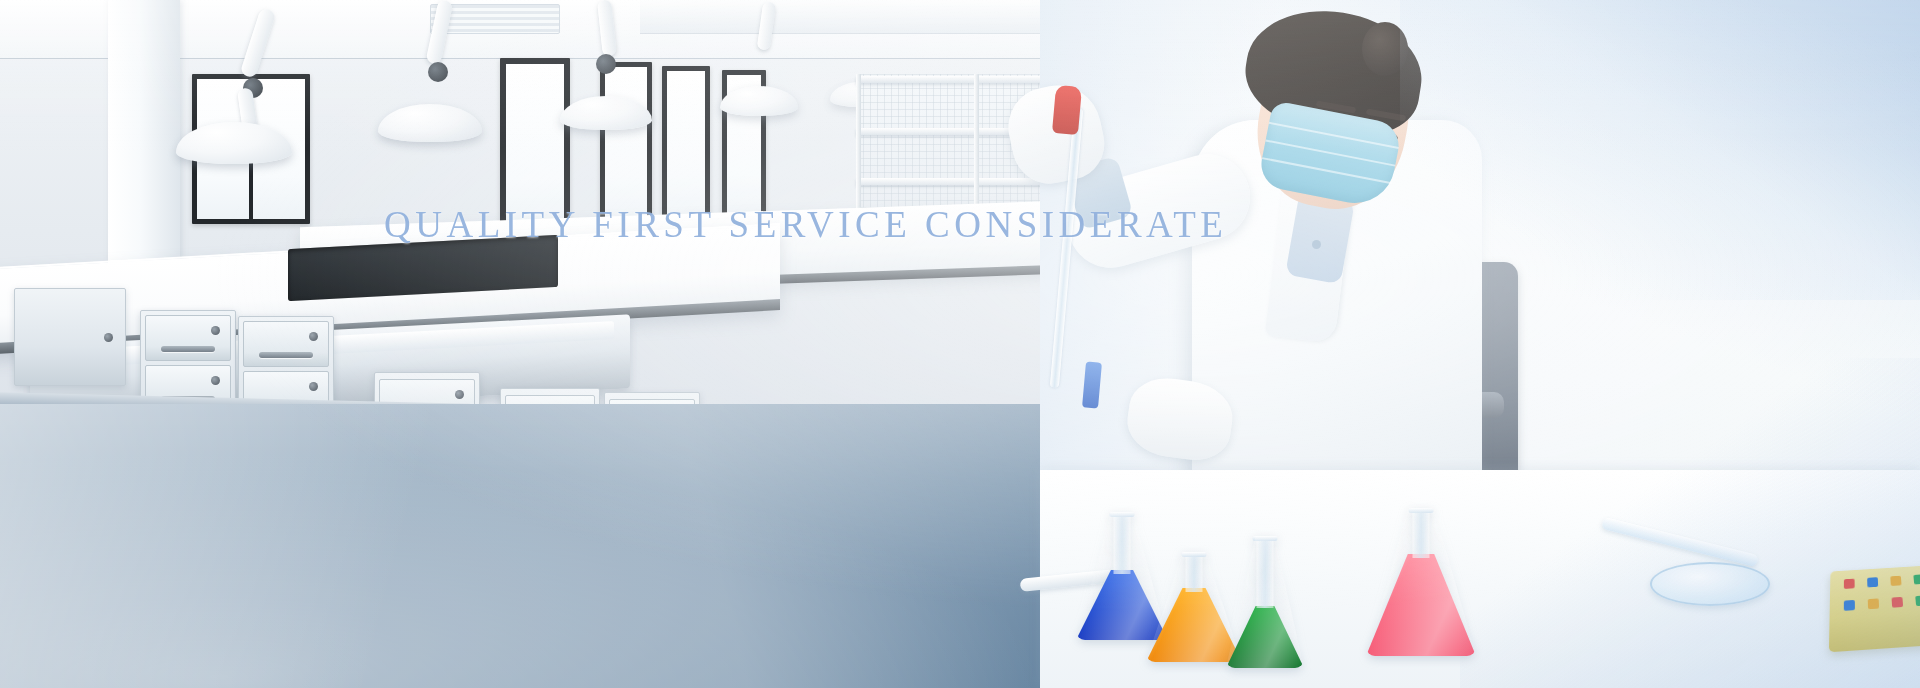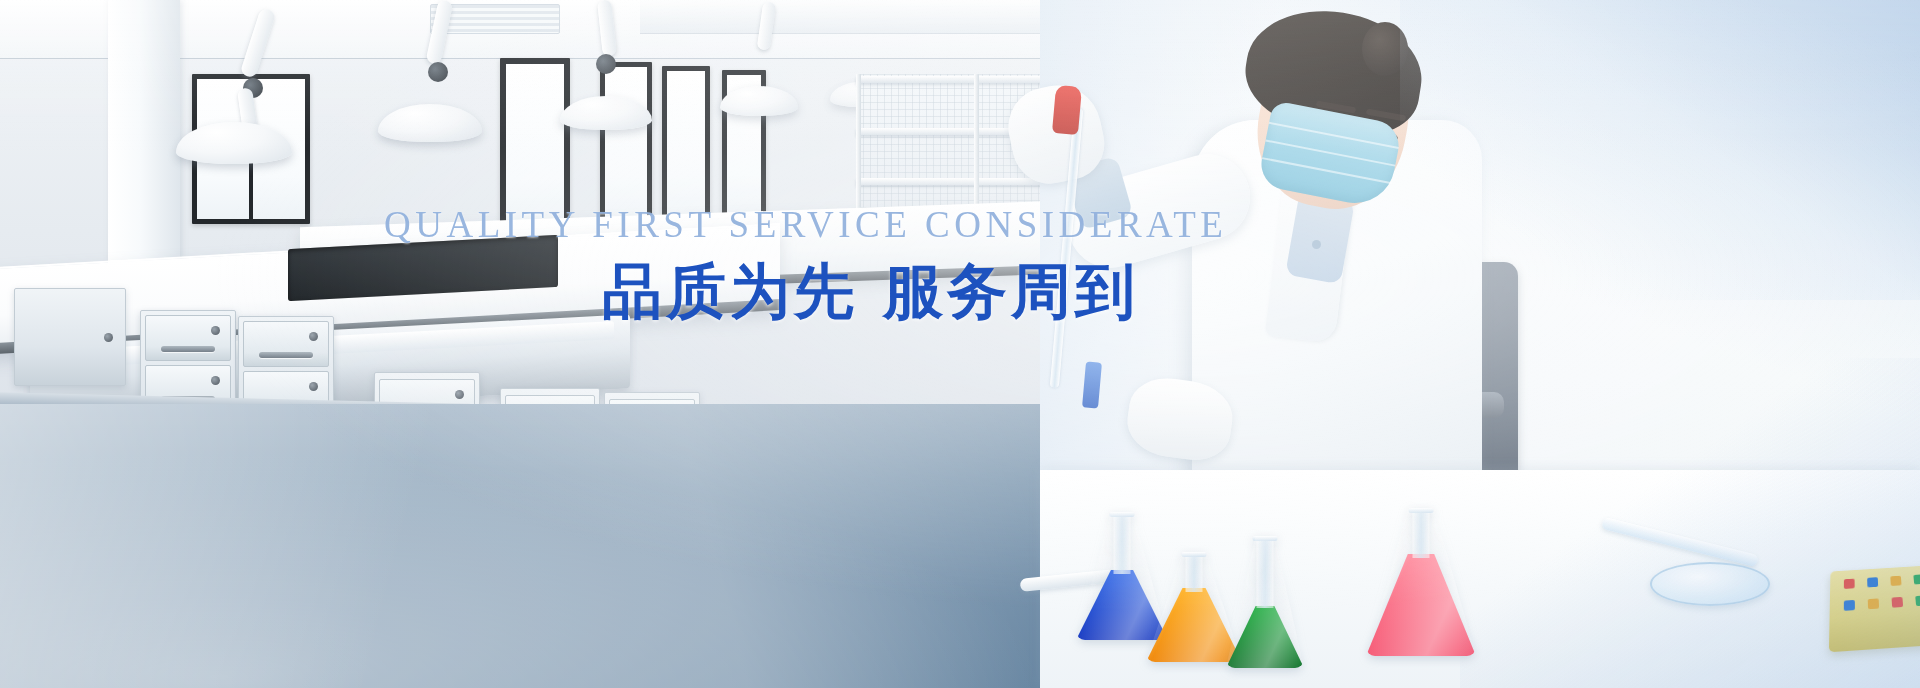--- a/index.html
+++ b/index.html
@@ -637,17 +637,16 @@
     </div>
 
     <div class="blue-wash"></div>
     <div class="blue-wash2"></div>
     <div class="photo-haze"></div>
   </div>
 
   <div class="copy">
     <div class="eng">QUALITY FIRST SERVICE CONSIDERATE</div>
 
-    <div class="headline">品质为先 服务周到</div>
 
   </div>
 
 </div>
 
 </body></html>

